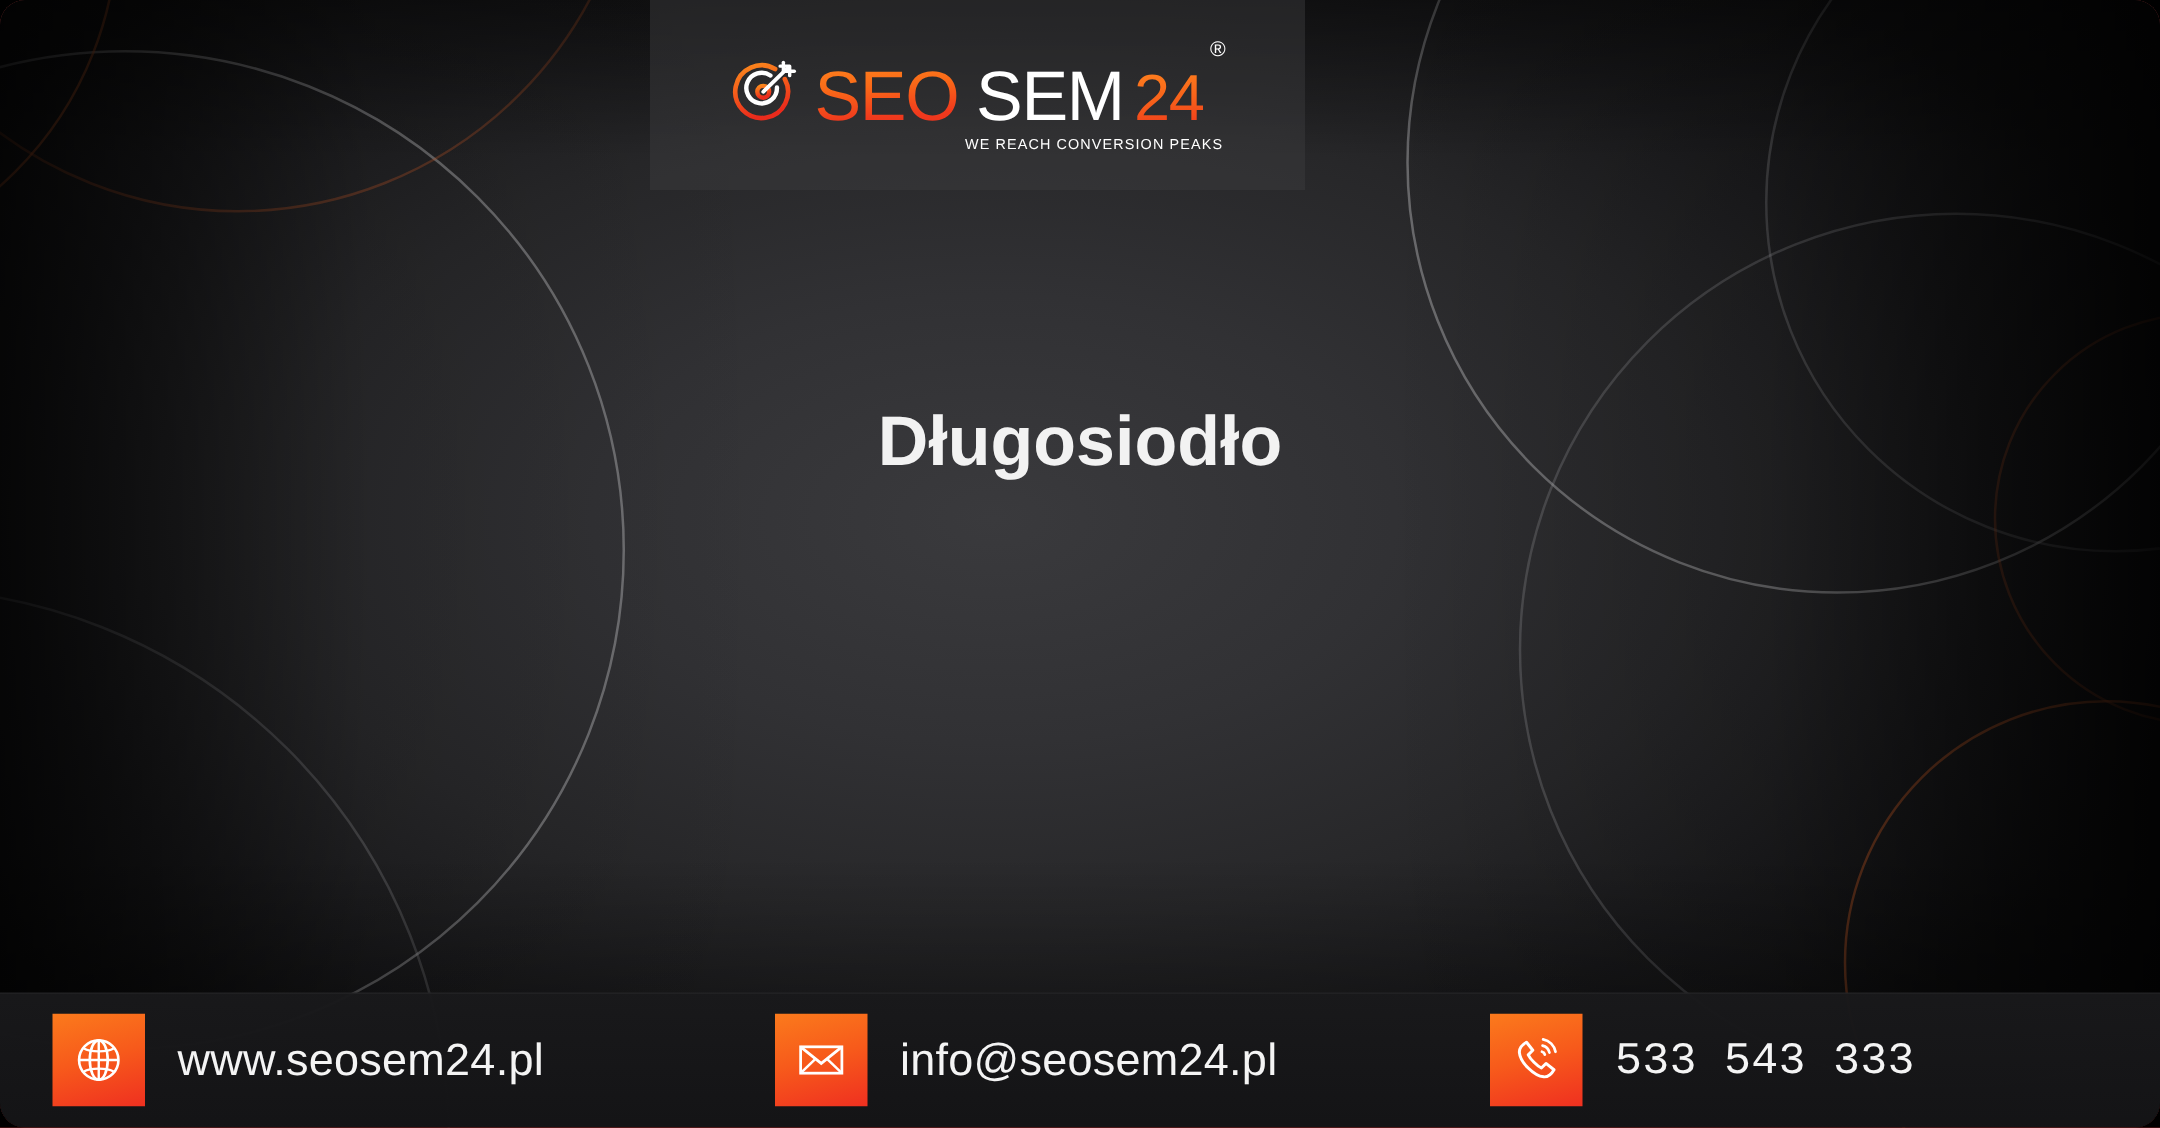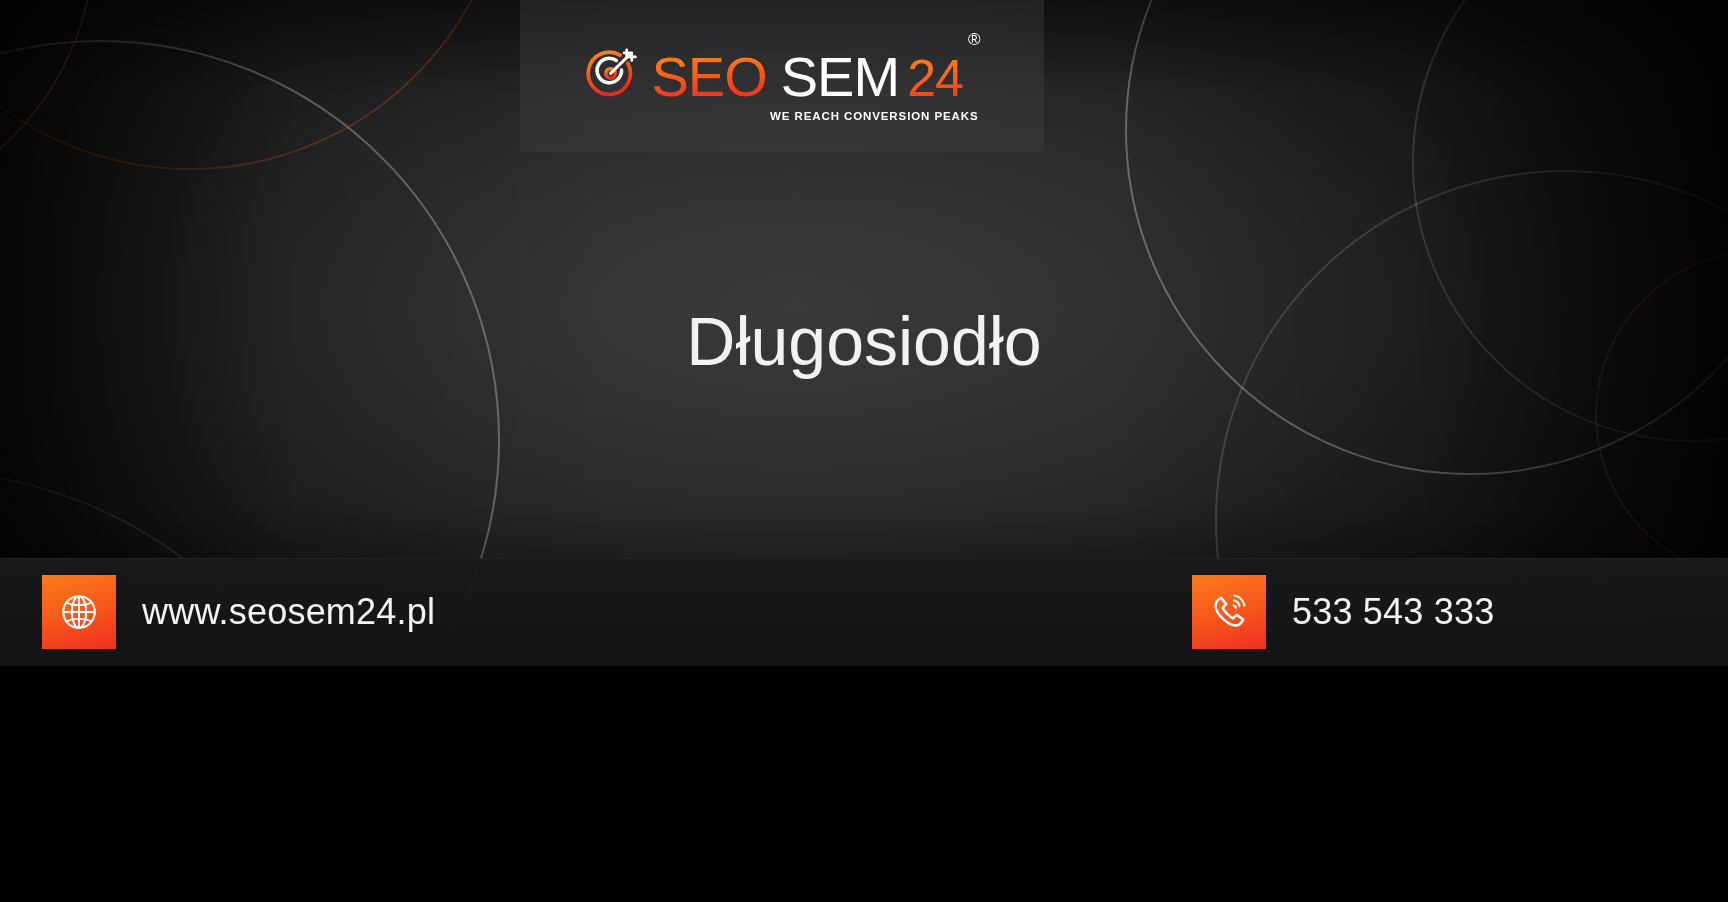--- a/index.html
+++ b/index.html
@@ -5,23 +5,24 @@
   * { margin:0; padding:0; box-sizing:border-box; }
   html, body {
     width:1728px; height:902px;
     background:#000;
     font-family:"Liberation Sans", sans-serif;
     overflow:hidden;
   }
 
   .slide {
     position:relative;
-    width:1728px; height:666px;
+    width:1728px; height:902px;
     background:#ef4444;
     overflow:hidden;
+    border-radius:20px;
   }
 
   
   .bg-base {
     position:absolute; inset:0;
     background:
       radial-gradient(ellipse 58% 62% at 46% 46%, #3a3a3d 0%, #313134 32%, #272729 58%, #1b1b1d 80%, #121213 100%);
   }
   .bg-vignette {
     position:absolute; inset:0;
@@ -83,58 +84,58 @@
   }
   .wm-24 {
     font-size:52px; font-weight:400; letter-spacing:-1px; margin-left:8px;
     background:linear-gradient(175deg,#ff8a1f 0%,#f8621a 50%,#ec2d1c 100%);
     -webkit-background-clip:text; background-clip:text; color:transparent;
   }
   .wm-reg { font-size:17px; color:#ffffff; margin-left:5px; align-self:flex-start; margin-top:6px; }
   .wm-tag {
     font-size:11.5px; color:#ffffff; letter-spacing:.9px;
     text-align:right; margin-top:1px; padding-right:2px; white-space:nowrap;
-    font-weight:700;
+    font-weight:400;
   }
 
   
   .headline-wrap {
     position:absolute; left:0; right:0; top:300px;
     text-align:center;
   }
   .headline {
     font-size:70px; font-weight:700; letter-spacing:-0.5px; line-height:1.06;
     background:linear-gradient(180deg,#ff7a18 0%,#fb6418 34%,#f3471b 72%,#ef3b1c 100%);
     -webkit-background-clip:text; background-clip:text; color:transparent;
     white-space:nowrap;
   }
   .subtitle {
-    margin-top:4px;
-    font-size:68px; font-weight:400; color:#f2f2f2; line-height:1.1;
+    margin-top:22px;
+    font-size:56px; font-weight:700; color:#f2f2f2; line-height:1.1;
     white-space:nowrap;
   }
 
   
   .footer {
     position:absolute; left:0; bottom:0;
     width:1728px; height:108px;
     background:linear-gradient(to bottom, rgba(25,25,27,.96) 0%, rgba(20,20,22,.99) 100%);
     display:flex; align-items:center;padding-left:31px;
   }
   .footer::before{
     content:""; position:absolute; left:0; right:0; top:0; height:1px;
     background:rgba(255,255,255,.05);
   }
   .f-item {
     display:flex; align-items:center; gap:26px;
     position:absolute;
   }
   .f-web   { left:42px; }
   .f-mail  { left:620px; }
-  .f-phone { left:1192px; }
+  .f-phone { left:1192px;font-family:Liberation Mono, monospace; }
 
   .f-icon {
     width:74px; height:74px; flex:0 0 auto;
     background:linear-gradient(165deg,#fb7a1c 0%,#f75a1b 48%,#ef3020 100%);
     display:flex; align-items:center; justify-content:center;
   }
   .f-icon svg { display:block; }
   .f-text { font-size:36px; color:#f4f4f4; font-weight:400; white-space:nowrap; letter-spacing:.2px; }
 </style>
 </head>
@@ -203,20 +204,31 @@
           <ellipse cx="24" cy="24" rx="8.2" ry="18" fill="none" stroke="#fff" stroke-width="2.4"></ellipse>
           <line x1="6" y1="24" x2="42" y2="24" stroke="#fff" stroke-width="2.4"></line>
           <path d="M10.5 13.5 C16 17 32 17 37.5 13.5" fill="none" stroke="#fff" stroke-width="2.2"></path>
           <path d="M10.5 34.5 C16 31 32 31 37.5 34.5" fill="none" stroke="#fff" stroke-width="2.2"></path>
           <line x1="24" y1="6" x2="24" y2="42" stroke="#fff" stroke-width="2.2"></line>
         </svg>
       </span>
       <span class="f-text">www.seosem24.pl</span>
     </div>
 
+    <div class="f-item f-mail">
+      <span class="f-icon">
+        <svg width="44" height="44" viewBox="0 0 48 48" aria-hidden="true">
+          <rect x="6" y="12.5" width="36" height="23" fill="none" stroke="#fff" stroke-width="2.4"></rect>
+          <path d="M6 12.5 L24 27 L42 12.5" fill="none" stroke="#fff" stroke-width="2.4"></path>
+          <path d="M6 35.5 L18.5 23.5" fill="none" stroke="#fff" stroke-width="2.2"></path>
+          <path d="M42 35.5 L29.5 23.5" fill="none" stroke="#fff" stroke-width="2.2"></path>
+        </svg>
+      </span>
+      <span class="f-text">info@seosem24.pl</span>
+    </div>
 
     <div class="f-item f-phone">
       <span class="f-icon">
         <svg width="44" height="44" viewBox="0 0 48 48" aria-hidden="true">
           <path d="M15.5 8.5 C12 10.5 9 13.5 9.3 17.5 C10 26 22 38 30.5 38.7 C34.5 39 37.5 36 39.5 32.5 L32.5 27 L28.5 31 C24.5 29 19 23.5 17 19.5 L21 15.5 Z" fill="none" stroke="#fff" stroke-width="2.6" stroke-linejoin="round"></path>
           <path d="M29.5 11.5 C32.5 12.2 34.8 14.5 35.5 17.5" fill="none" stroke="#fff" stroke-width="2.4" stroke-linecap="round"></path>
           <path d="M30 6 C35.5 7 39.8 11.3 40.8 16.8" fill="none" stroke="#fff" stroke-width="2.4" stroke-linecap="round"></path>
           <path d="M29 16.8 C30.3 17.1 31.2 18 31.5 19.3" fill="none" stroke="#fff" stroke-width="2.4" stroke-linecap="round"></path>
         </svg>
       </span>

